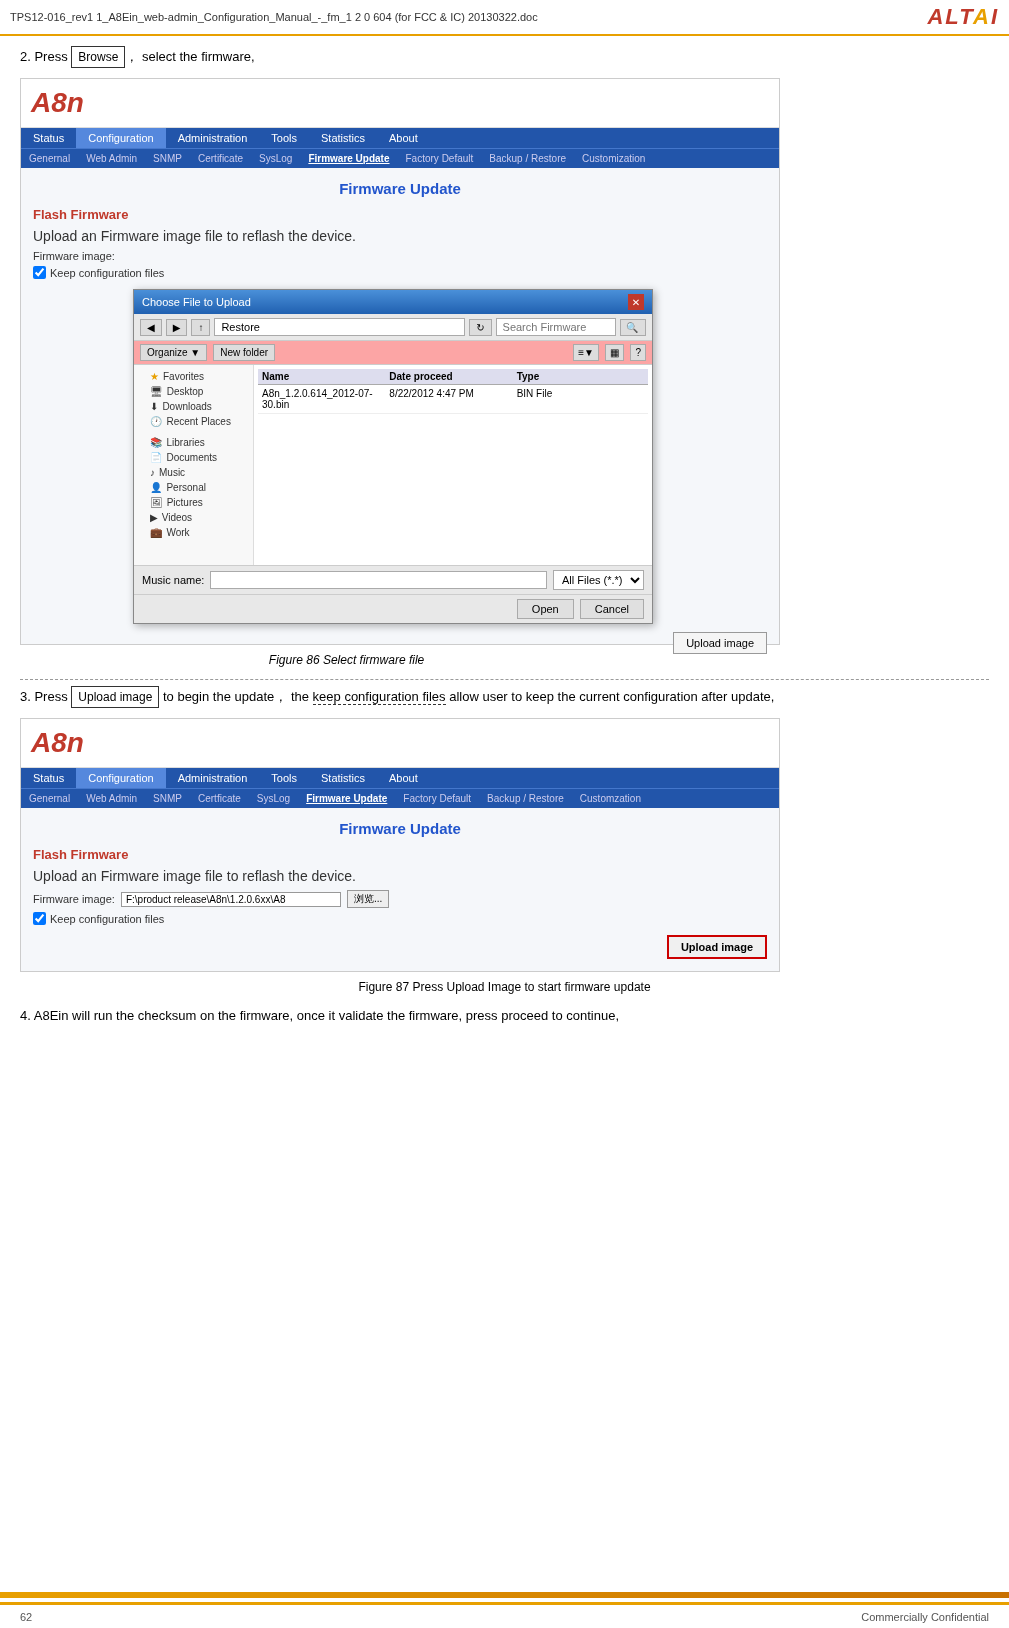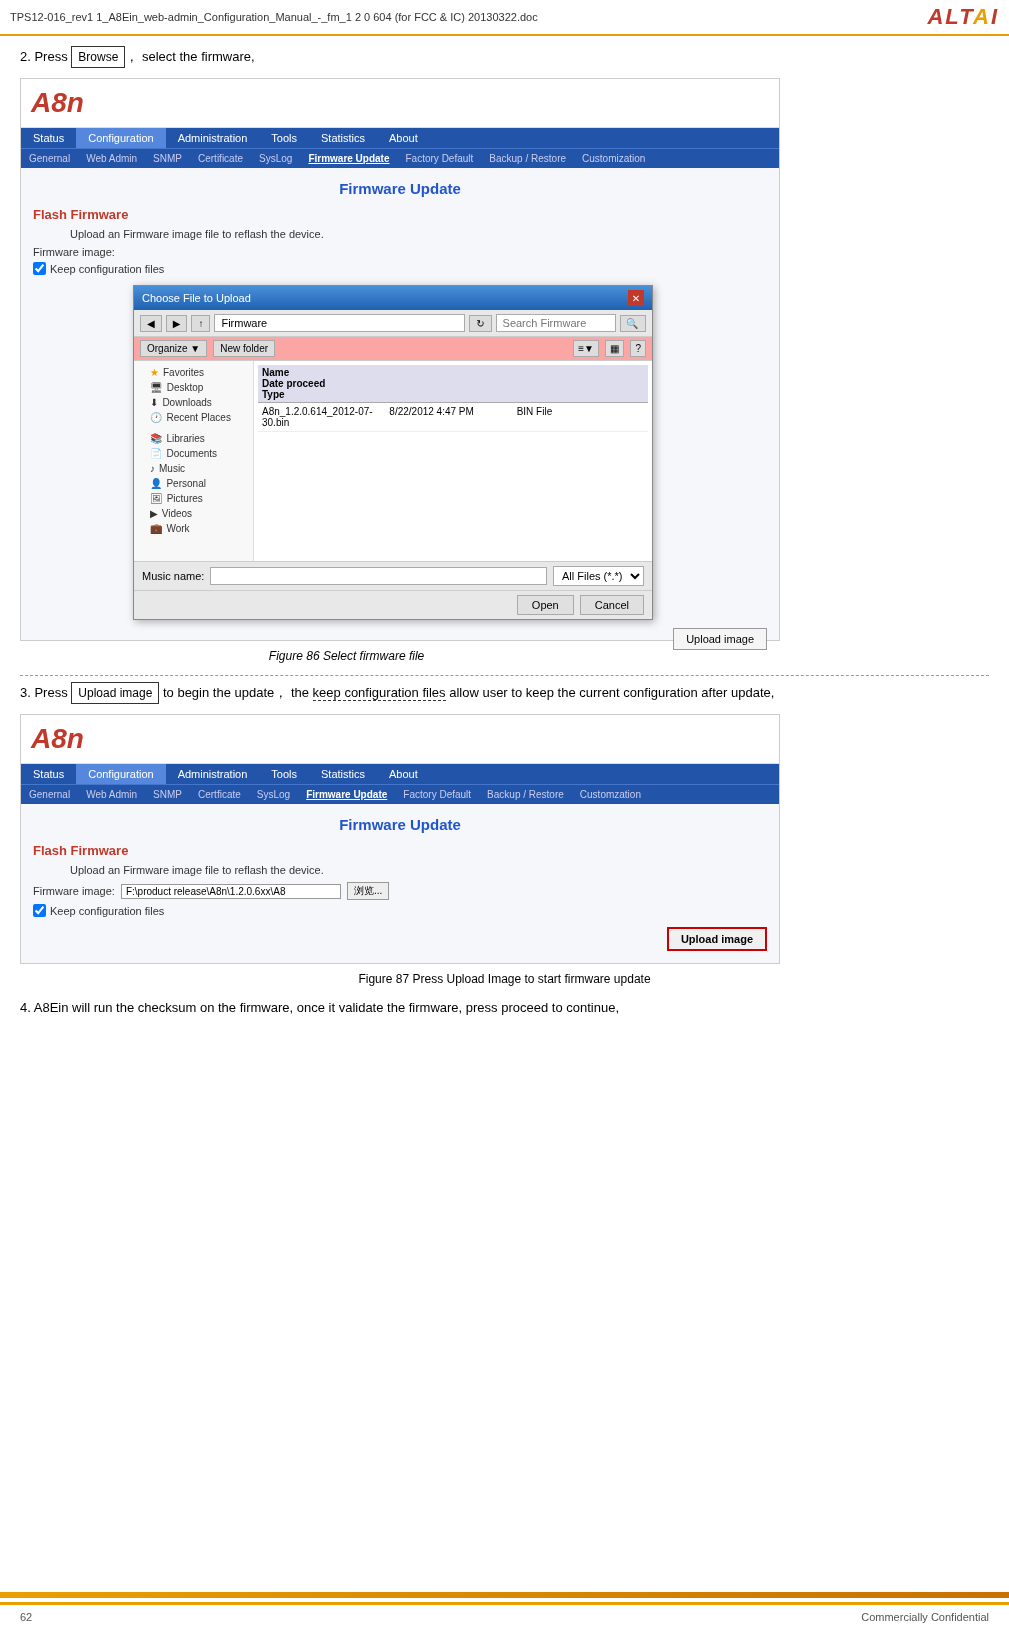--- a/index.html
+++ b/index.html
@@ -165,24 +165,23 @@
       text-align: center;
       margin-bottom: 10px;
     }
     .flash-firmware-title {
       color: #c0392b;
       font-weight: bold;
       font-size: 13px;
       margin-bottom: 6px;
     }
     .upload-desc {
-      font-size: 11px;
+      font-size: 14px;
       color: #333;
       margin-bottom: 6px;
-      margin-left: 37px;
     }
     .firmware-row {
       font-size: 11px;
       color: #333;
       margin-bottom: 4px;
       display: flex;
       align-items: center;
       gap: 6px;
     }
     .firmware-input {
@@ -320,21 +319,20 @@
       border-bottom: 1px solid #ccc;
       font-size: 10px;
     }
     .file-list-header {
       display: flex;
       background: #dde;
       font-size: 10px;
       font-weight: bold;
       border-bottom: 1px solid #aaa;
       padding: 2px 4px;
-      flex-direction: column;
     }
     .file-list-header .col { flex: 1; }
     .file-list-row {
       display: flex;
       font-size: 10px;
       padding: 3px 4px;
       border-bottom: 1px solid #eee;
       cursor: pointer;
     }
     .file-list-row .col { flex: 1; }
@@ -432,21 +430,21 @@
 
       <div class="file-dialog-overlay">
         <div class="dialog-titlebar">
           <span>Choose File to Upload</span>
           <button class="dialog-close-btn">✕</button>
         </div>
         <div class="dialog-toolbar">
           <button class="dialog-nav-btn">◀</button>
           <button class="dialog-nav-btn">▶</button>
           <button class="dialog-nav-btn">↑</button>
-          <div class="dialog-path-bar">Firmware</div>
+          <div class="dialog-path-bar">Restore</div>
           <button class="dialog-nav-btn">↻</button>
           <input class="dialog-search" type="text" placeholder="Search Firmware" style="">
           <button class="dialog-nav-btn">🔍</button>
         </div>
         <div class="dialog-toolbar2">
           <button style="font-size:10px;padding:2px 6px;cursor:pointer;background:#ddd;border:1px solid #aaa;">Organize ▼</button>
           <button style="font-size:10px;padding:2px 6px;cursor:pointer;background:#ddd;border:1px solid #aaa;">New folder</button>
           <div style="flex:1;"></div>
           <button style="font-size:10px;padding:2px 4px;cursor:pointer;background:#ddd;border:1px solid #aaa;">≡▼</button>
           <button style="font-size:10px;padding:2px 4px;cursor:pointer;background:#ddd;border:1px solid #aaa;">▦</button>

